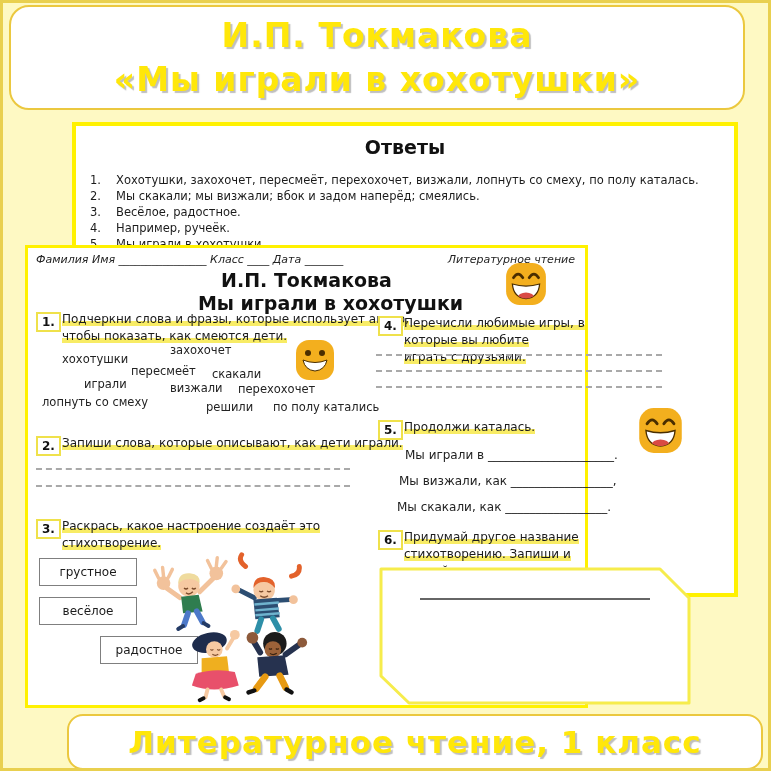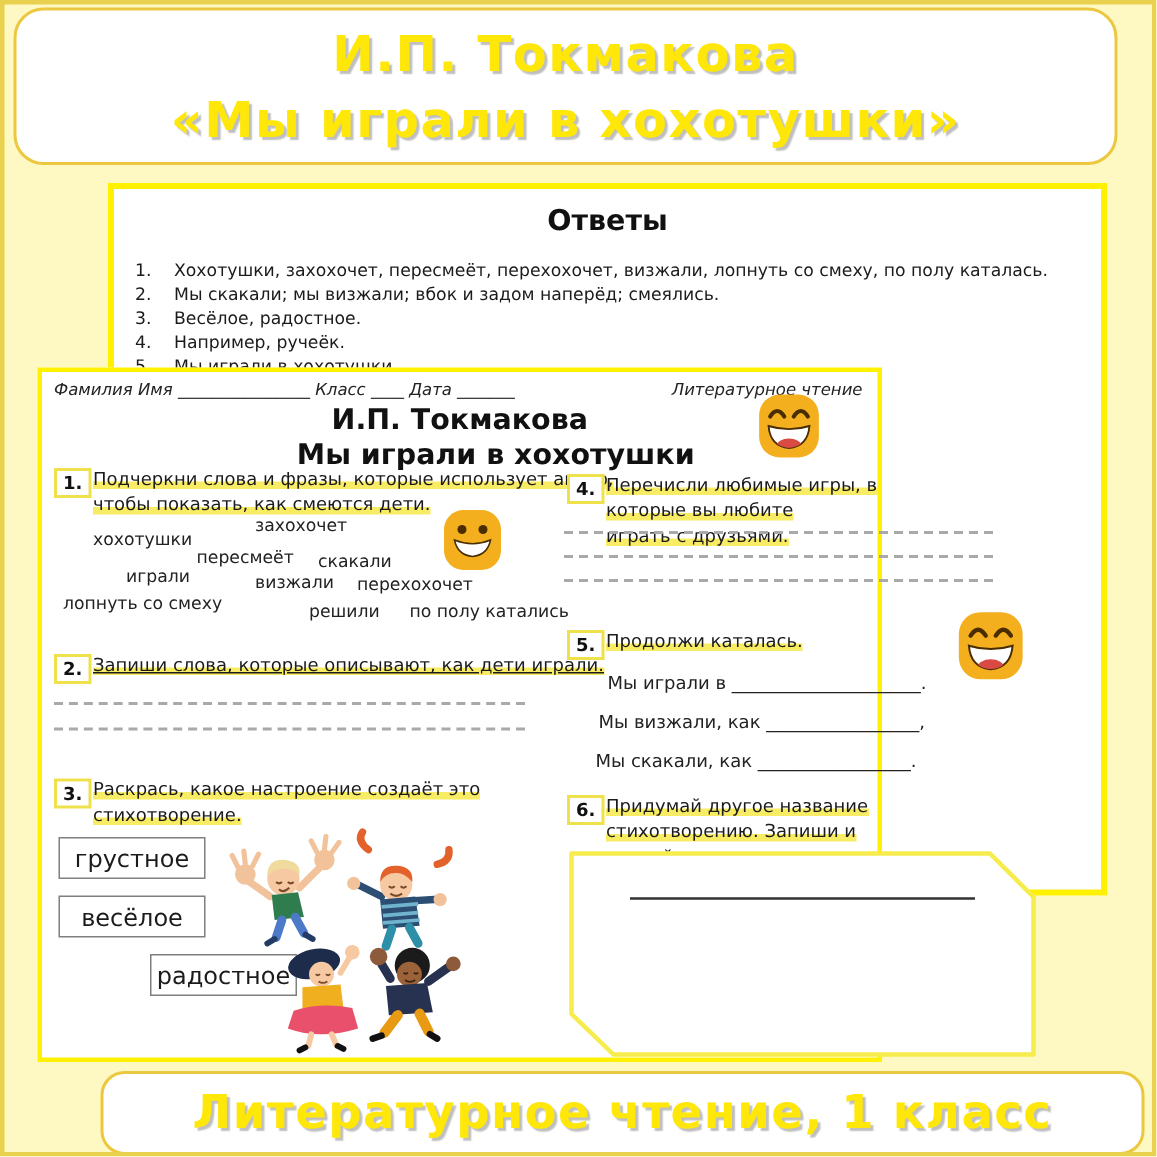--- a/index.html
+++ b/index.html
@@ -25,21 +25,21 @@
   
   #worksheet{position:absolute;left:22px;top:242px;width:563px;height:463px;background:#fff;border:3px solid #FFF100;box-sizing:border-box;z-index:2;}
   .ws-abs{position:absolute;}
   .ws-header{font-style:italic;font-size:11px;color:#222;}
   .ws-title{width:100%;text-align:center;font-weight:bold;font-size:19px;color:#111;line-height:23px;}
   .q-num{position:absolute;box-sizing:border-box;border:2px solid #EFE14B;background:#fff;font-weight:bold;font-size:12px;color:#111;padding:1px 4px;line-height:14px;}
   .q-text{position:absolute;font-size:12px;color:#1b1b1b;line-height:17px;}
   .hl{background-image:linear-gradient(#F8EC65,#F8EC65);background-repeat:no-repeat;background-size:100% 5px;background-position:0 97%;}
   .word{position:absolute;font-size:11.5px;color:#222;white-space:nowrap;}
   .write-line{position:absolute;height:0;border-bottom:2px dashed #A9A9A9;}
-  .mood-box{position:absolute;width:96px;height:26px;border:1.5px solid #7F7F7F;background:#fff;display:flex;align-items:center;justify-content:center;font-size:16px;color:#1b1b1b;}
+  .mood-box{position:absolute;width:96px;height:26px;border:1.5px solid #7F7F7F;background:#fff;display:flex;align-items:center;justify-content:center;font-size:12px;color:#1b1b1b;}
   .q5-row{position:absolute;font-size:12px;color:#222;white-space:nowrap;}
   .emoji{position:absolute;}
 
   
   #answers-continuation{position:absolute;left:16px;top:118px;font-size:11.5px;color:#1b1b1b;}
 </style>
 </head>
 <body>
 
 <div id="canvas">
@@ -113,21 +113,21 @@
     <span class="word" style="left:213px;top:152px;margin-left:32px;">по полу катались</span>
 
     <svg class="emoji" style="left:267px;top:91px;" width="40" height="42" viewBox="0 0 40 42">
       <rect x="1" y="1" width="38" height="40" rx="13" fill="#F3AF1E"></rect>
       <circle cx="13" cy="14" r="3" fill="#4A2E00"></circle>
       <circle cx="27" cy="14" r="3" fill="#4A2E00"></circle>
       <path d="M8 21 Q20 26 32 21 Q30 31 20 32 Q10 31 8 21 Z" fill="#FFFFFF" stroke="#4A2E00" stroke-width="1"></path>
     </svg>
 
     <div class="q-num" style="left:8px;top:188px;">2.</div>
-    <div class="q-text" style="left:34px;top:187px;text-decoration:underline;">
+    <div class="q-text" style="left:34px;top:187px;">
       <span class="hl">Запиши слова, которые описывают, как дети играли.</span>
     </div>
     <div class="write-line" style="left:8px;top:220px;width:314px;"></div>
     <div class="write-line" style="left:8px;top:237px;width:314px;"></div>
 
     <div class="q-num" style="left:8px;top:271px;">3.</div>
     <div class="q-text" style="left:34px;top:270px;">
       <span class="hl">Раскрась, какое настроение создаёт это</span><br>
       <span class="hl">стихотворение.</span>
     </div>

